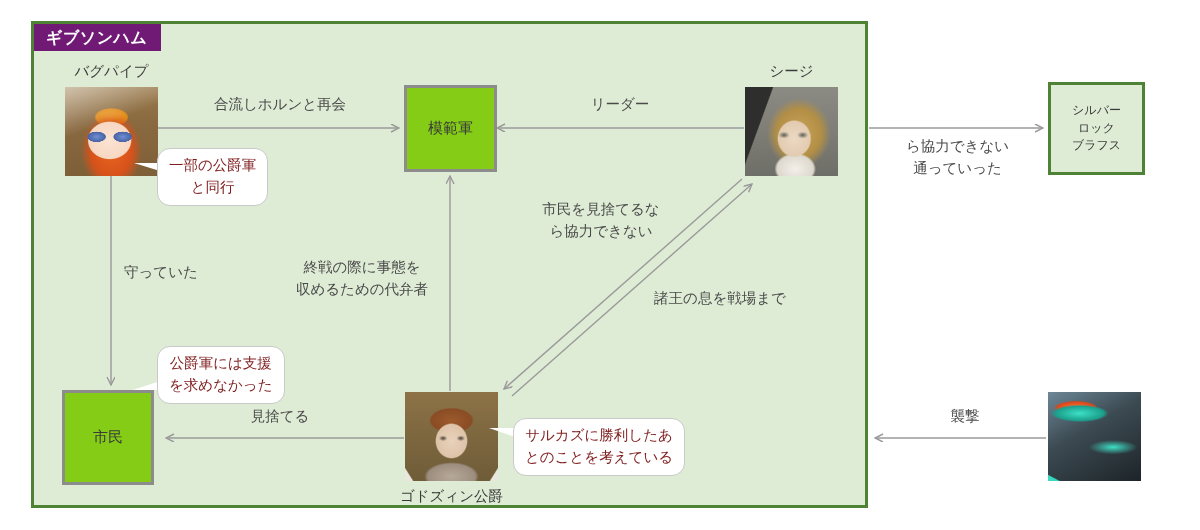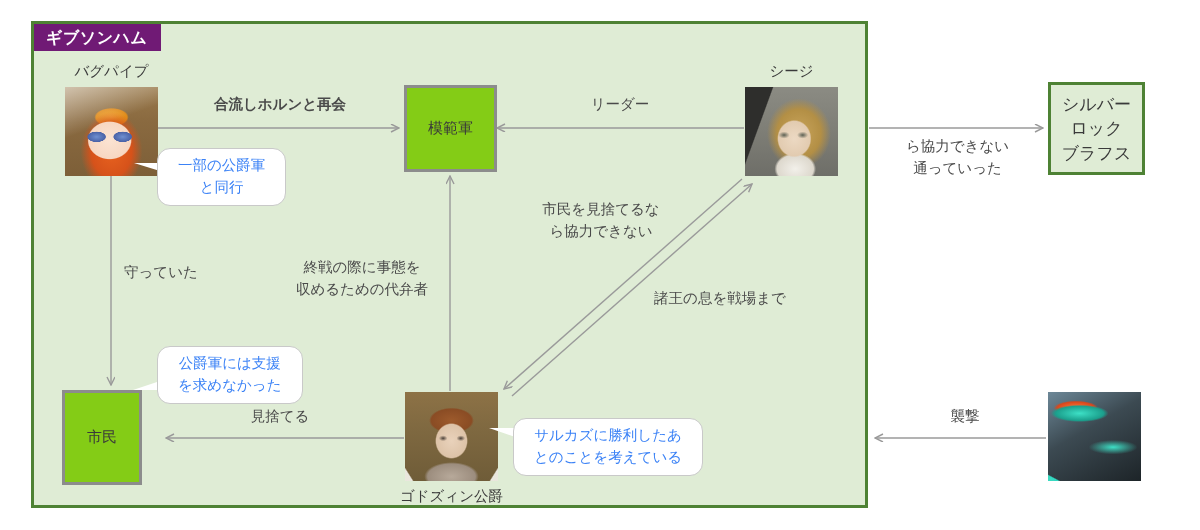--- a/index.html
+++ b/index.html
@@ -54,21 +54,21 @@
     justify-content: center;
     font-size: 15px;
     color: #3a3a3a;
     z-index: 4;
   }
   .node-box.green {
     background: #dfecd5;
     border-color: #4e8234;
     flex-direction: column;
     line-height: 1.45;
-    font-size: 17px;
+    font-size: 12px;
   }
   .node-box.green span { display: block; }
   
   .portrait {
     position: absolute;
     width: 93px;
     height: 89px;
     z-index: 4;
     background-repeat: no-repeat;
     background-size: cover;
@@ -125,24 +125,24 @@
       radial-gradient(ellipse 30px 10px at 30% 18%, #ff7a3a 0%, #d9471c 62%, rgba(217,71,28,0) 74%),
       radial-gradient(ellipse 34px 10px at 70% 62%, #3de0c6 0%, rgba(61,224,198,0) 72%),
       linear-gradient(150deg, #6d8898 0%, #3c4a52 42%, #1d2428 100%);
   }
   
   .bubble {
     position: absolute;
     background: #ffffff;
     border: 1px solid #c9c9c9;
     border-radius: 13px;
-    padding: 6px 20px;
+    padding: 6px 11px;
     font-size: 14.5px;
     line-height: 1.5;
-    color: #3b82f6;
+    color: #7f1d1d;
     white-space: nowrap;
     text-align: center;
     z-index: 7;
   }
   .bubble span { display: block; }
   .bubble-tail {
     position: absolute;
     width: 0; height: 0;
     z-index: 6;
   }
@@ -210,31 +210,31 @@
 
   <div class="portrait art-duke" style="left:405px; top:392px;"></div>
   <div class="portrait-label" style="left:385px; top:487px; width:133px;">ゴドズィン公爵</div>
 
   <div class="portrait art-nachzehrer" style="left:1048px; top:392px;"></div>
 
   <div class="node-box" style="left:404px; top:85px; width:93px; height:87px;">
     <span>模範軍</span>
   </div>
 
-  <div class="node-box" style="left:62px; top:390px; width:80px; height:95px;">
+  <div class="node-box" style="left:62px; top:390px; width:92px; height:95px;">
     <span>市民</span>
   </div>
 
   <div class="node-box green" style="left:1048px; top:82px; width:97px; height:93px;">
     <span>シルバー</span>
     <span>ロック</span>
     <span>ブラフス</span>
   </div>
 
-  <div class="edge-label" style="left:140px; top:94px; width:280px;font-weight:bold;">合流しホルンと再会</div>
+  <div class="edge-label" style="left:140px; top:94px; width:280px;">合流しホルンと再会</div>
 
   <div class="edge-label" style="left:510px; top:94px; width:220px;">リーダー</div>
 
   <div class="edge-label" style="left:880px; top:136px; width:155px;">
     <span>ら協力できない</span>
     <span>通っていった</span>
   </div>
 
   <div class="edge-label" style="left:124px; top:262px; width:110px; text-align:left;">守っていた</div>
 

